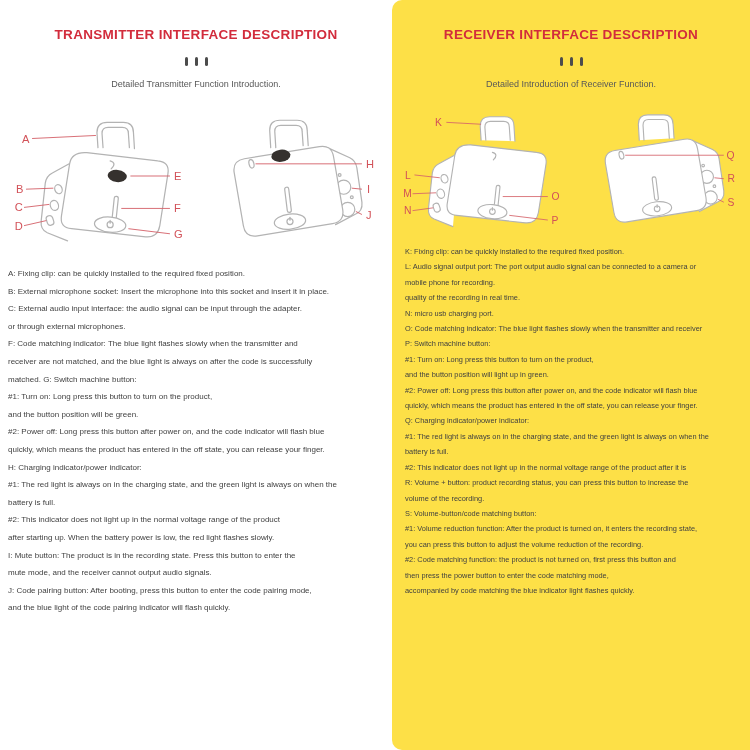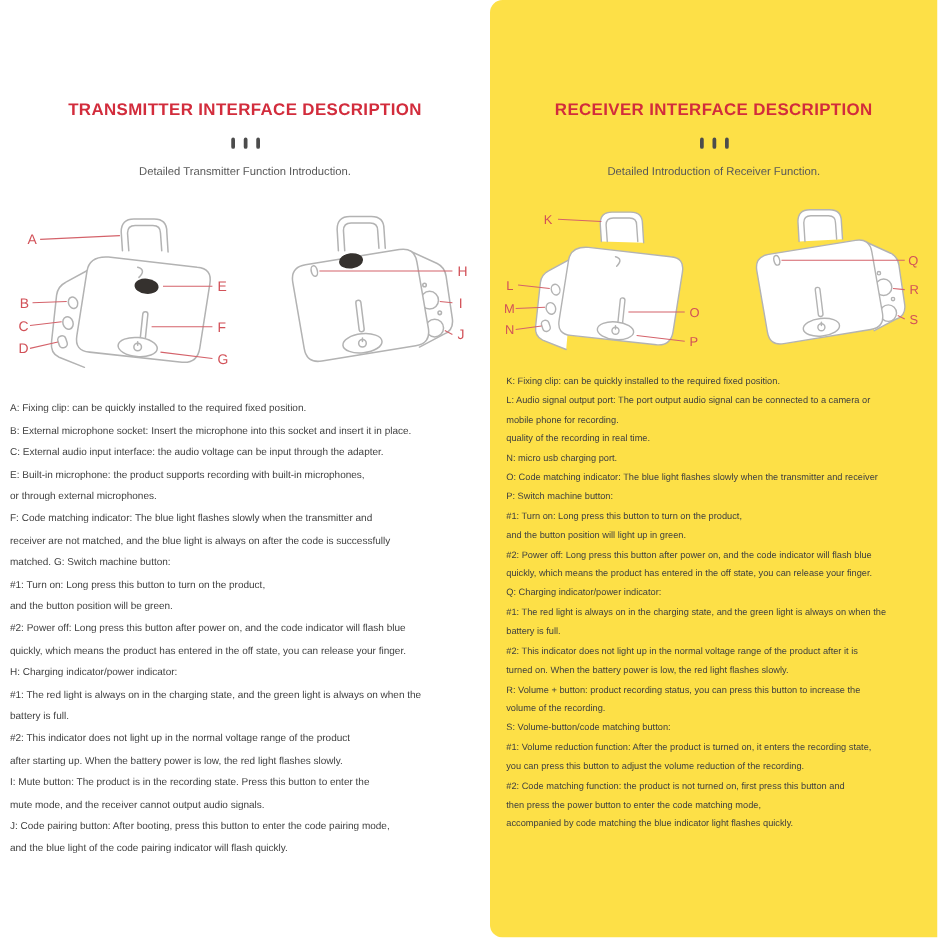--- a/index.html
+++ b/index.html
@@ -1,18 +1,18 @@
 <!DOCTYPE html>
 <html><head>
 <meta charset="utf-8">
 <style>
   html,body{margin:0;padding:0;}
   body{width:750px;height:750px;background:#ffffff;font-family:"Liberation Sans",sans-serif;-webkit-font-smoothing:antialiased;}
   .page{display:flex;width:750px;height:750px;}
-  .panel{box-sizing:border-box;overflow:hidden;padding-top:80px;}
+  .panel{box-sizing:border-box;overflow:hidden;padding-top:27px;}
   .panel.left{width:392px;background:#ffffff;}
   .panel.right{width:358px;background:#fde047;border-radius:10px 0 0 10px;}
   h1.ptitle{margin:0;font-size:13.5px;font-weight:700;color:#d22c3c;text-align:center;letter-spacing:.3px;}
   .sep{display:flex;justify-content:center;gap:7px;margin-top:15px;}
   .sep .bar{width:3px;height:9px;background:#4c4c4c;border-radius:1.5px;}
   .subtitle{margin:13px 0 0 0;font-size:9px;color:#585858;text-align:center;}
   .diagrams{display:flex;justify-content:center;align-items:flex-start;}
   .panel.left .diagrams{margin-top:12px;gap:6px;}
   .panel.right .diagrams{margin-top:8px;gap:4px;}
   svg.device{display:block;}
@@ -103,22 +103,21 @@
           <text x="162" y="66">H</text>
           <text x="163" y="91">I</text>
           <text x="162" y="116">J</text>
         </g>
       </svg>
     </div>
 
     <div class="desc">
         <div class="dline">A: Fixing clip: can be quickly installed to the required fixed position.</div>
         <div class="dline">B: External microphone socket: Insert the microphone into this socket and insert it in place.</div>
-        <div class="dline">C: External audio input interface: the audio voltage can be input through the adapter.</div>
-        <div class="dline">E: Built-in microphone: the product supports recording with built-in microphones,</div>
+        <div class="dline">C: External audio input interface: the audio signal can be input through the adapter.</div>
         <div class="dline">or through external microphones.</div>
         <div class="dline">F: Code matching indicator: The blue light flashes slowly when the transmitter and</div>
         <div class="dline">receiver are not matched, and the blue light is always on after the code is successfully</div>
         <div class="dline">matched. G: Switch machine button:</div>
         <div class="dline">#1: Turn on: Long press this button to turn on the product,</div>
         <div class="dline">and the button position will be green.</div>
         <div class="dline">#2: Power off: Long press this button after power on, and the code indicator will flash blue</div>
         <div class="dline">quickly, which means the product has entered in the off state, you can release your finger.</div>
         <div class="dline">H: Charging indicator/power indicator:</div>
         <div class="dline">#1: The red light is always on in the charging state, and the green light is always on when the</div>
@@ -214,21 +213,20 @@
         <div class="dline">O: Code matching indicator: The blue light flashes slowly when the transmitter and receiver</div>
         <div class="dline">P: Switch machine button:</div>
         <div class="dline">#1: Turn on: Long press this button to turn on the product,</div>
         <div class="dline">and the button position will light up in green.</div>
         <div class="dline">#2: Power off: Long press this button after power on, and the code indicator will flash blue</div>
         <div class="dline">quickly, which means the product has entered in the off state, you can release your finger.</div>
         <div class="dline">Q: Charging indicator/power indicator:</div>
         <div class="dline">#1: The red light is always on in the charging state, and the green light is always on when the</div>
         <div class="dline">battery is full.</div>
         <div class="dline">#2: This indicator does not light up in the normal voltage range of the product after it is</div>
-        <div class="dline">turned on. When the battery power is low, the red light flashes slowly.</div>
         <div class="dline">R: Volume + button: product recording status, you can press this button to increase the</div>
         <div class="dline">volume of the recording.</div>
         <div class="dline">S: Volume-button/code matching button:</div>
         <div class="dline">#1: Volume reduction function: After the product is turned on, it enters the recording state,</div>
         <div class="dline">you can press this button to adjust the volume reduction of the recording.</div>
         <div class="dline">#2: Code matching function: the product is not turned on, first press this button and</div>
         <div class="dline">then press the power button to enter the code matching mode,</div>
         <div class="dline">accompanied by code matching the blue indicator light flashes quickly.</div>
       </div>
   </section>

